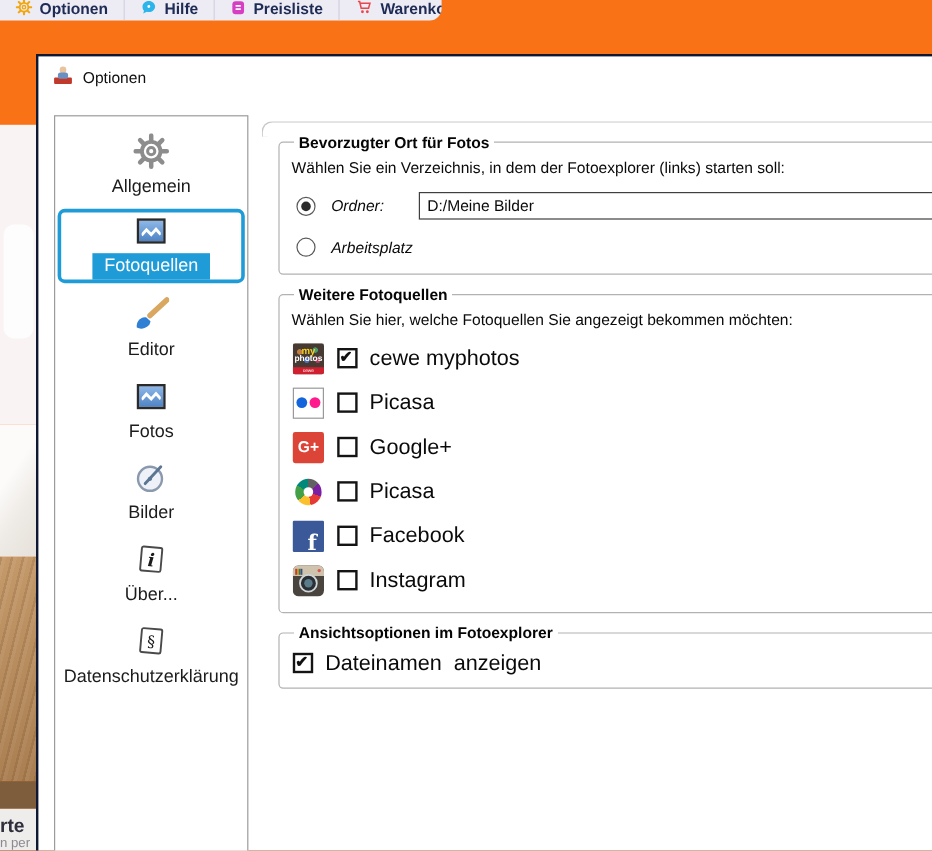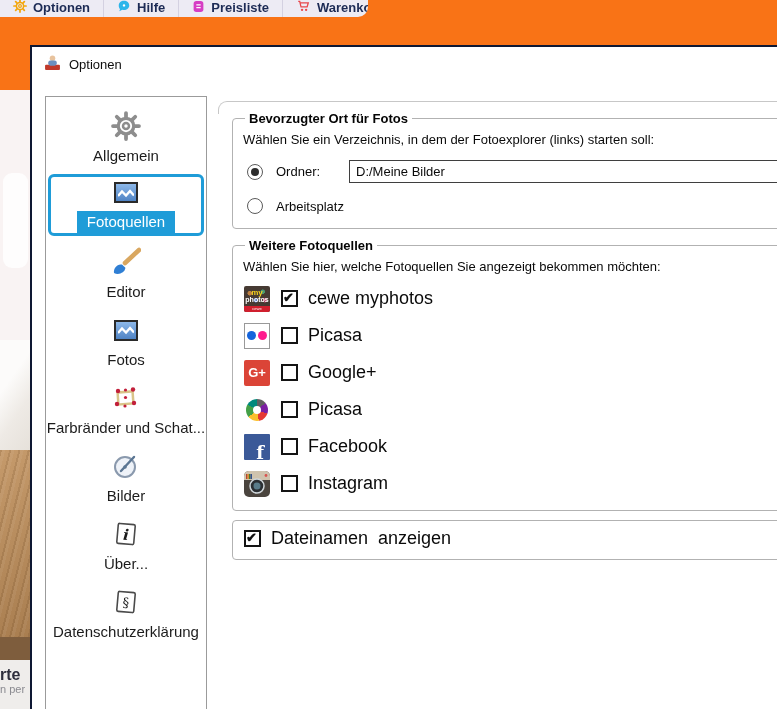--- a/index.html
+++ b/index.html
@@ -9,21 +9,21 @@
   
   .topbar{position:absolute;left:0;top:0;width:368px;height:17px;background:#edebf4;
           border-bottom-right-radius:10px;display:flex;align-items:flex-end;overflow:hidden;}
   .tb-btn{display:flex;align-items:flex-end;gap:6px;padding:0 13px 2px 13px;height:26px;
           border-right:1px solid #d4d1e1;color:#1d2b55;font-size:13px;font-weight:bold;
           align-items:flex-end;cursor:pointer;}
   .tb-btn:last-child{border-right:none;}
   .tb-ic{display:block;margin-bottom:-1px;}
 
   
-  .bg-strip{position:absolute;left:0;top:90px;width:30px;bottom:0;text-decoration:underline;}
+  .bg-strip{position:absolute;left:0;top:104px;width:30px;bottom:0;text-decoration:underline;}
   .bg-pink{position:absolute;left:0;right:0;top:0;height:250px;background:#f9f3f3;}
   .bg-card{position:absolute;left:3px;top:83px;width:25px;height:95px;background:#fefdfd;border-radius:9px;}
   .bg-photo{position:absolute;left:0;right:0;top:250px;height:110px;
             background:linear-gradient(125deg,#fcfbfa 35%,#eeeae5 65%,#e6e1da 100%);}
   .bg-wood{position:absolute;left:0;right:0;top:360px;height:187px;
            background:repeating-linear-gradient(104deg,rgba(70,40,10,.12) 0 2px,rgba(255,255,255,.05) 2px 5px,transparent 5px 9px),
                       linear-gradient(160deg,#c59a6b,#a97e50);}
   .bg-wood-dark{position:absolute;left:0;right:0;top:547px;height:23px;background:#7e5d3d;}
   .bg-caption{position:absolute;left:0;right:0;top:570px;bottom:0;background:#efedeb;padding-top:6px;}
   .bg-cap-bold{font-size:16px;font-weight:bold;color:#2e2e3c;line-height:17px;}
@@ -52,21 +52,21 @@
              border-top:1px solid #c7c7c7;border-left:1px solid #c7c7c7;border-top-left-radius:9px;}
   .content{position:absolute;left:200px;top:64px;right:-14px;bottom:0;}
   fieldset.group{border:1px solid #b2b2b2;border-radius:4px;margin:0 0 9px 0;padding:2px 10px 8px 10px;}
   legend{font-weight:bold;font-size:13px;color:#050505;padding:0 4px;margin-left:2px;}
   .desc{font-size:13px;color:#0a0a0a;margin:4px 0 13px 0;}
 
   .radio-row{display:flex;align-items:center;margin:0 0 15px 4px;font-size:13px;color:#0a0a0a;}
   .radio{width:14px;height:14px;border:1px solid #5a5a5a;border-radius:50%;margin-right:13px;
          background:#fff;position:relative;flex:none;cursor:pointer;}
   .radio.on::after{content:"";position:absolute;inset:3px;border-radius:50%;background:#2c2c2c;}
-  .radio-label{width:73px;}
+  .radio-label{width:73px;font-style:italic;}
   input.path{flex:1;height:23px;border:1px solid #3f3f3f;font-family:"Liberation Sans",sans-serif;
              font-size:13px;padding:0 6px;color:#0a0a0a;box-sizing:border-box;}
 
   .src-row{display:flex;align-items:center;height:37px;margin-left:1px;}
   .src-ic{width:26px;height:26px;margin-right:11px;flex:none;display:flex;align-items:center;justify-content:flex-end;}
   .cbx{width:13px;height:13px;border:2px solid #141414;background:#fff;margin-right:10px;
        position:relative;flex:none;cursor:pointer;}
   .cbx.on::after{content:"\2714";position:absolute;left:0;top:-2px;font-size:13px;font-weight:bold;color:#101010;}
   .src-label{font-size:18px;color:#0a0a0a;white-space:pre;}
 
@@ -198,37 +198,20 @@
             <span class="ph-ic">
               <svg width="16" height="12" viewBox="0 0 16 12">
    <path d="M0 9l4-4.5 4 4 4-4.5 4 4.5" fill="none" stroke="#fff" stroke-width="2.4"></path>
               </svg>
             </span>
           </span>
     <span class="side-label">Fotos</span>
   </div>
         <div class="side-item">
     <span class="ic">
-            <svg width="28" height="27" viewBox="0 0 28 27">
-   <rect x="6" y="7" width="15" height="12" fill="#fff" stroke="#d9c489" stroke-width="2.5" transform="rotate(-4 13 13)"></rect>
-   <g fill="#c21f3a">
-                <circle cx="6" cy="6" r="2.2"></circle>
-                <circle cx="21" cy="4.5" r="2.2"></circle>
-   <circle cx="13.5" cy="5" r="1.6"></circle>
-                <circle cx="5" cy="19" r="2.2"></circle>
-                <circle cx="22" cy="18" r="2.2"></circle>
-   <circle cx="13.5" cy="12.5" r="1.6"></circle>
-                <circle cx="13" cy="21" r="1.6"></circle>
-              </g>
-            </svg>
-          </span>
-    <span class="side-label">Farbränder und Schat...</span>
-  </div>
-        <div class="side-item">
-    <span class="ic">
             <svg width="28" height="28" viewBox="0 0 28 28">
    <circle cx="13" cy="15" r="10" fill="#eef2f8" stroke="#8a99ad" stroke-width="2"></circle>
    <line x1="9" y1="19" x2="22" y2="5" stroke="#5b7693" stroke-width="2.4" stroke-linecap="round"></line>
    <circle cx="13" cy="15" r="1.8" fill="#5b7693"></circle>
             </svg>
           </span>
     <span class="side-label">Bilder</span>
   </div>
         <div class="side-item">
     <span class="ic">
@@ -331,20 +314,21 @@
    <circle cx="22" cy="4.5" r="1.4" fill="#d9534f"></circle>
                 </svg>
               </span>
     <span class="cbx"></span>
     <span class="src-label">Instagram</span>
   </div>
           </div>
       </fieldset>
 
       <fieldset class="group">
+        <legend>Ansichtsoptionen im Fotoexplorer</legend>
         <div class="src-row" style="height:26px;margin-top:2px;">
           <span class="cbx on" id="cbx-filenames"></span>
           <span class="src-label">Dateinamen  anzeigen</span>
         </div>
       </fieldset>
 
     </div>
   </div>
 </div>
 

